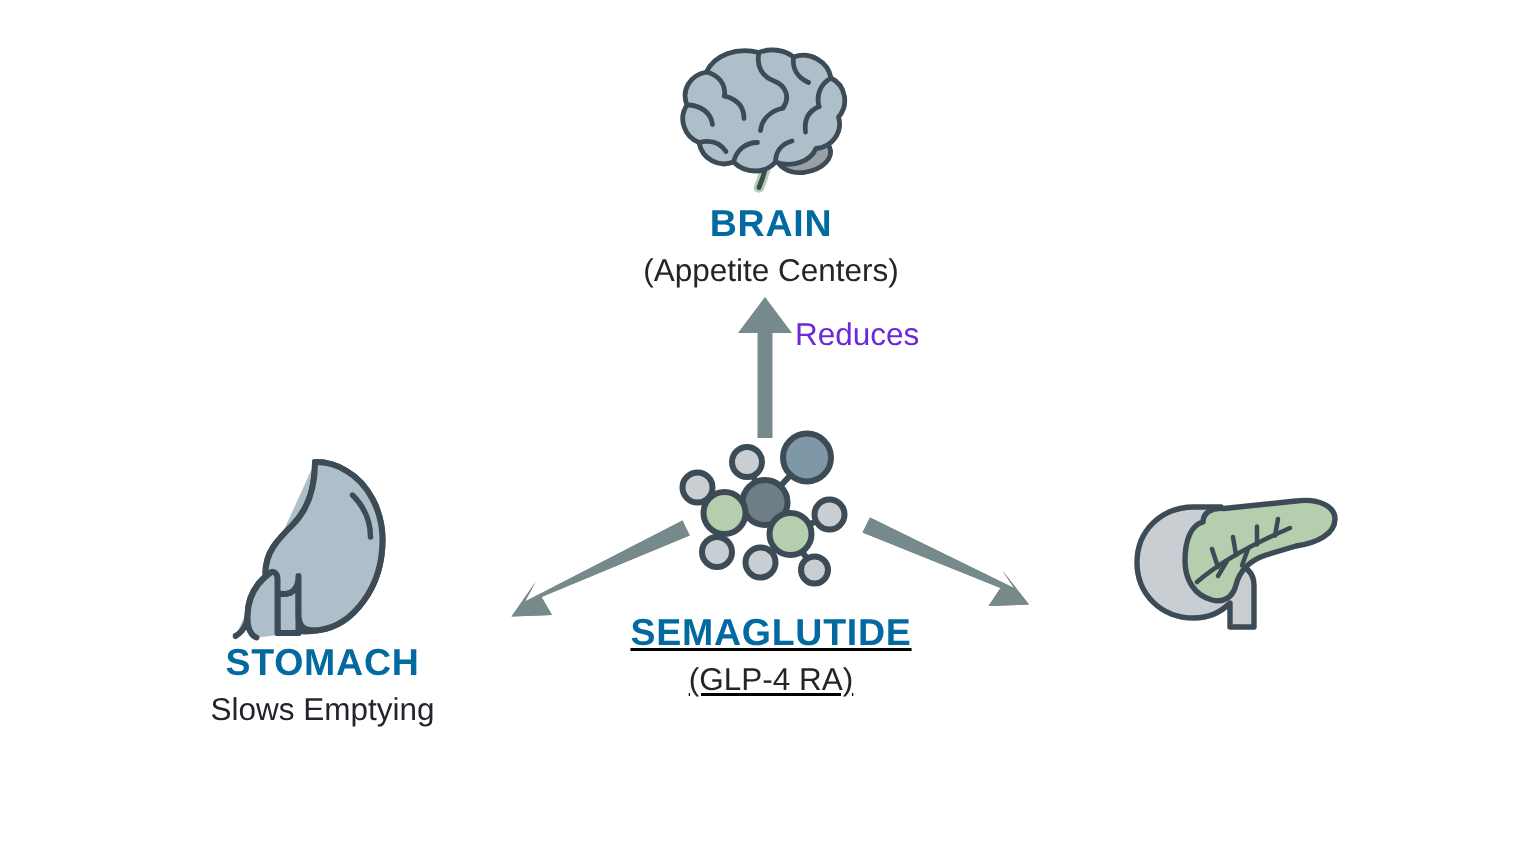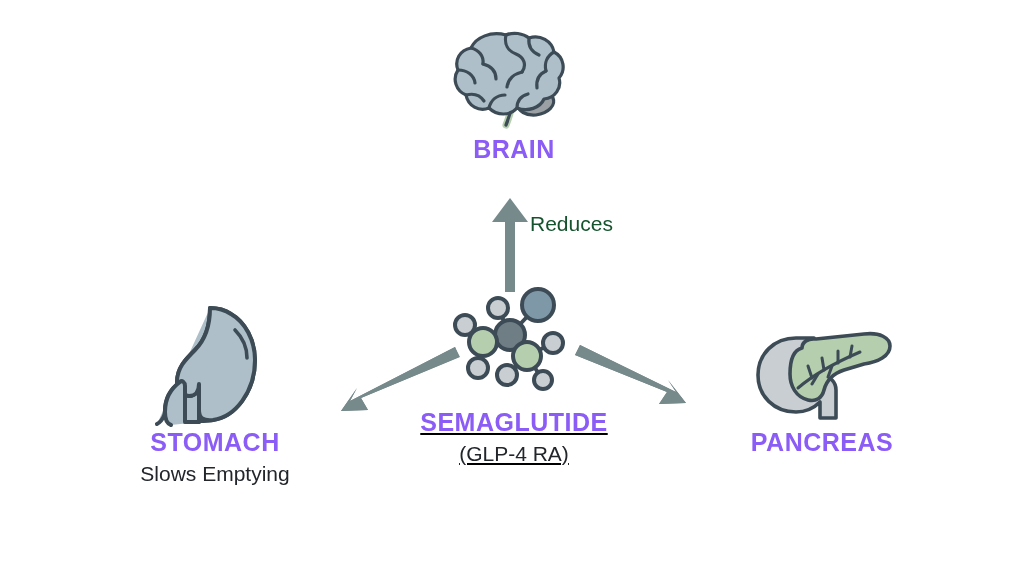--- a/index.html
+++ b/index.html
@@ -19,41 +19,41 @@
   }
   .node {
     position: absolute;
     text-align: center;
   }
   .title {
     font-family: "Liberation Sans", sans-serif;
     font-weight: bold;
     font-size: 25px;
     letter-spacing: 0.5px;
-    color: #8b5cf6;
+    color: #0369a1;
     line-height: 1.15;
     white-space: nowrap;
   }
   .subtitle {
     font-family: "Liberation Sans", sans-serif;
     font-weight: normal;
     font-size: 21px;
     color: #22262b;
     line-height: 1.28;
     white-space: nowrap;
     margin-top: 4px;
   }
   .icon-wrap {
     position: absolute;
   }
   .edge-label {
     position: absolute;
     font-family: "Liberation Sans", sans-serif;
     font-size: 21px;
-    color: #14532d;
+    color: #6d28d9;
     line-height: 1.35;
     white-space: nowrap;
     text-align: left;
   }
   .arrow-layer {
     position: absolute;
     left: 0;
     top: 0;
     width: 1024px;
     height: 572px;
@@ -106,20 +106,21 @@
         <path d="M79,16 C78,24 82,30 89,33"></path>
         <path d="M16,73 C24,71 30,73 34,79"></path>
         <path d="M67,86 C67,79 71,74 78,72"></path>
         <path d="M96,49 C89,52 86,58 87,66"></path>
       </g>
     </svg>
   </div>
 
   <div class="node" style="left:364px; top:135px; width:300px;">
     <div class="title">BRAIN</div>
+    <div class="subtitle">(Appetite Centers)</div>
   </div>
 
   <div class="edge-label" style="left:530px; top:210px;">
     <div>Reduces</div>
   </div>
 
   <div class="icon-wrap" style="left:445px; top:280px; width:130px; height:115px;">
     <svg viewBox="0 0 130 115" width="130" height="115" xmlns="http://www.w3.org/2000/svg">
       <g stroke="#3c4b55" stroke-width="4" stroke-linecap="round">
 
@@ -209,16 +210,15 @@
           <path d="M86,33 L86,21"></path>
           <path d="M98,27 L100,16"></path>
           <path d="M66,44 L60,54"></path>
           <path d="M80,36 L76,47"></path>
         </g>
       </g>
     </svg>
   </div>
 
   <div class="node" style="left:672px; top:428px; width:300px;">
-    <div class="title">PANCREAS</div>
   </div>
 
 </div>
 
 </body></html>

